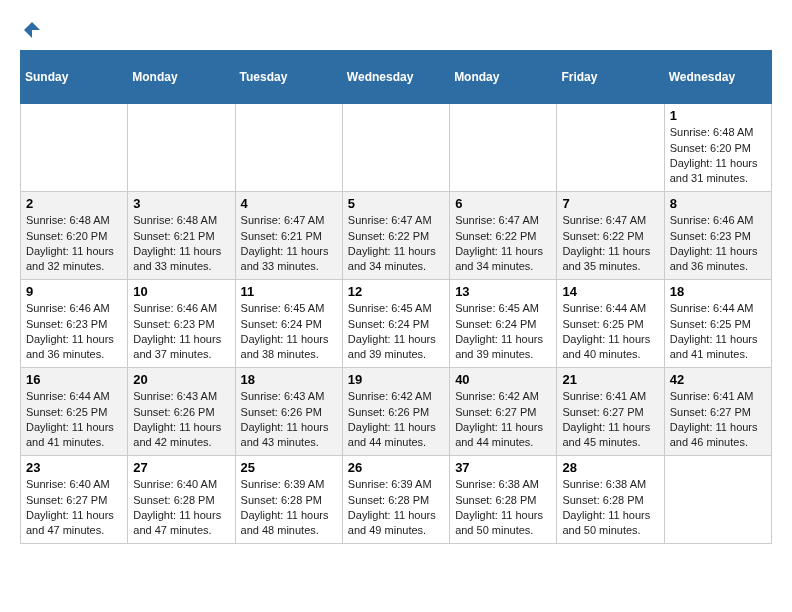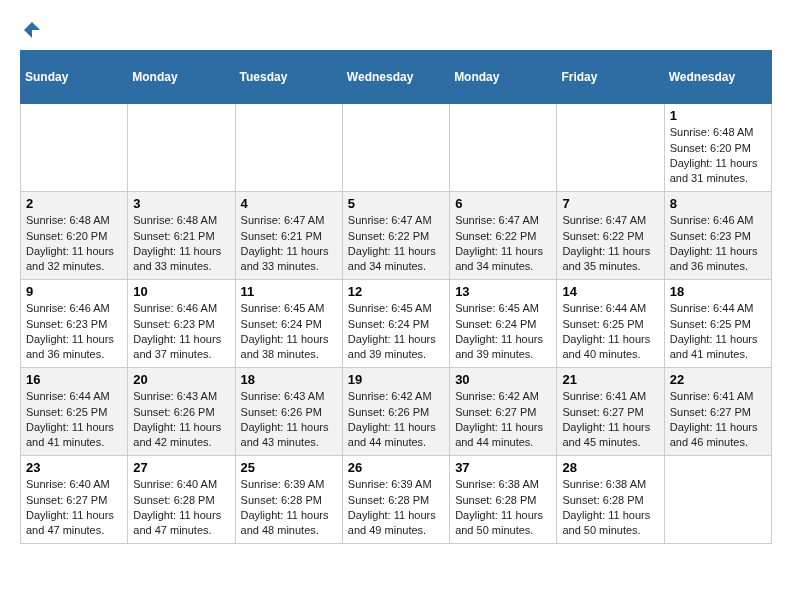--- a/index.html
+++ b/index.html
@@ -242,33 +242,33 @@
 Sunset: 6:26 PM
 Daylight: 11 hours and 43 minutes.</div>
         </td>
         <td>
           <span class="day-num">19</span>
           <div class="cell-info" style="white-space: pre-line;">Sunrise: 6:42 AM
 Sunset: 6:26 PM
 Daylight: 11 hours and 44 minutes.</div>
         </td>
         <td>
-          <span class="day-num">30</span>
+          <span class="day-num">40</span>
           <div class="cell-info" style="white-space: pre-line;">Sunrise: 6:42 AM
 Sunset: 6:27 PM
 Daylight: 11 hours and 44 minutes.</div>
         </td>
         <td>
           <span class="day-num">21</span>
           <div class="cell-info" style="white-space: pre-line;">Sunrise: 6:41 AM
 Sunset: 6:27 PM
 Daylight: 11 hours and 45 minutes.</div>
         </td>
         <td>
-          <span class="day-num">22</span>
+          <span class="day-num">42</span>
           <div class="cell-info" style="white-space: pre-line;">Sunrise: 6:41 AM
 Sunset: 6:27 PM
 Daylight: 11 hours and 46 minutes.</div>
         </td>
       </tr>
       <tr>
         <td>
           <span class="day-num">23</span>
           <div class="cell-info" style="white-space: pre-line;">Sunrise: 6:40 AM
 Sunset: 6:27 PM

